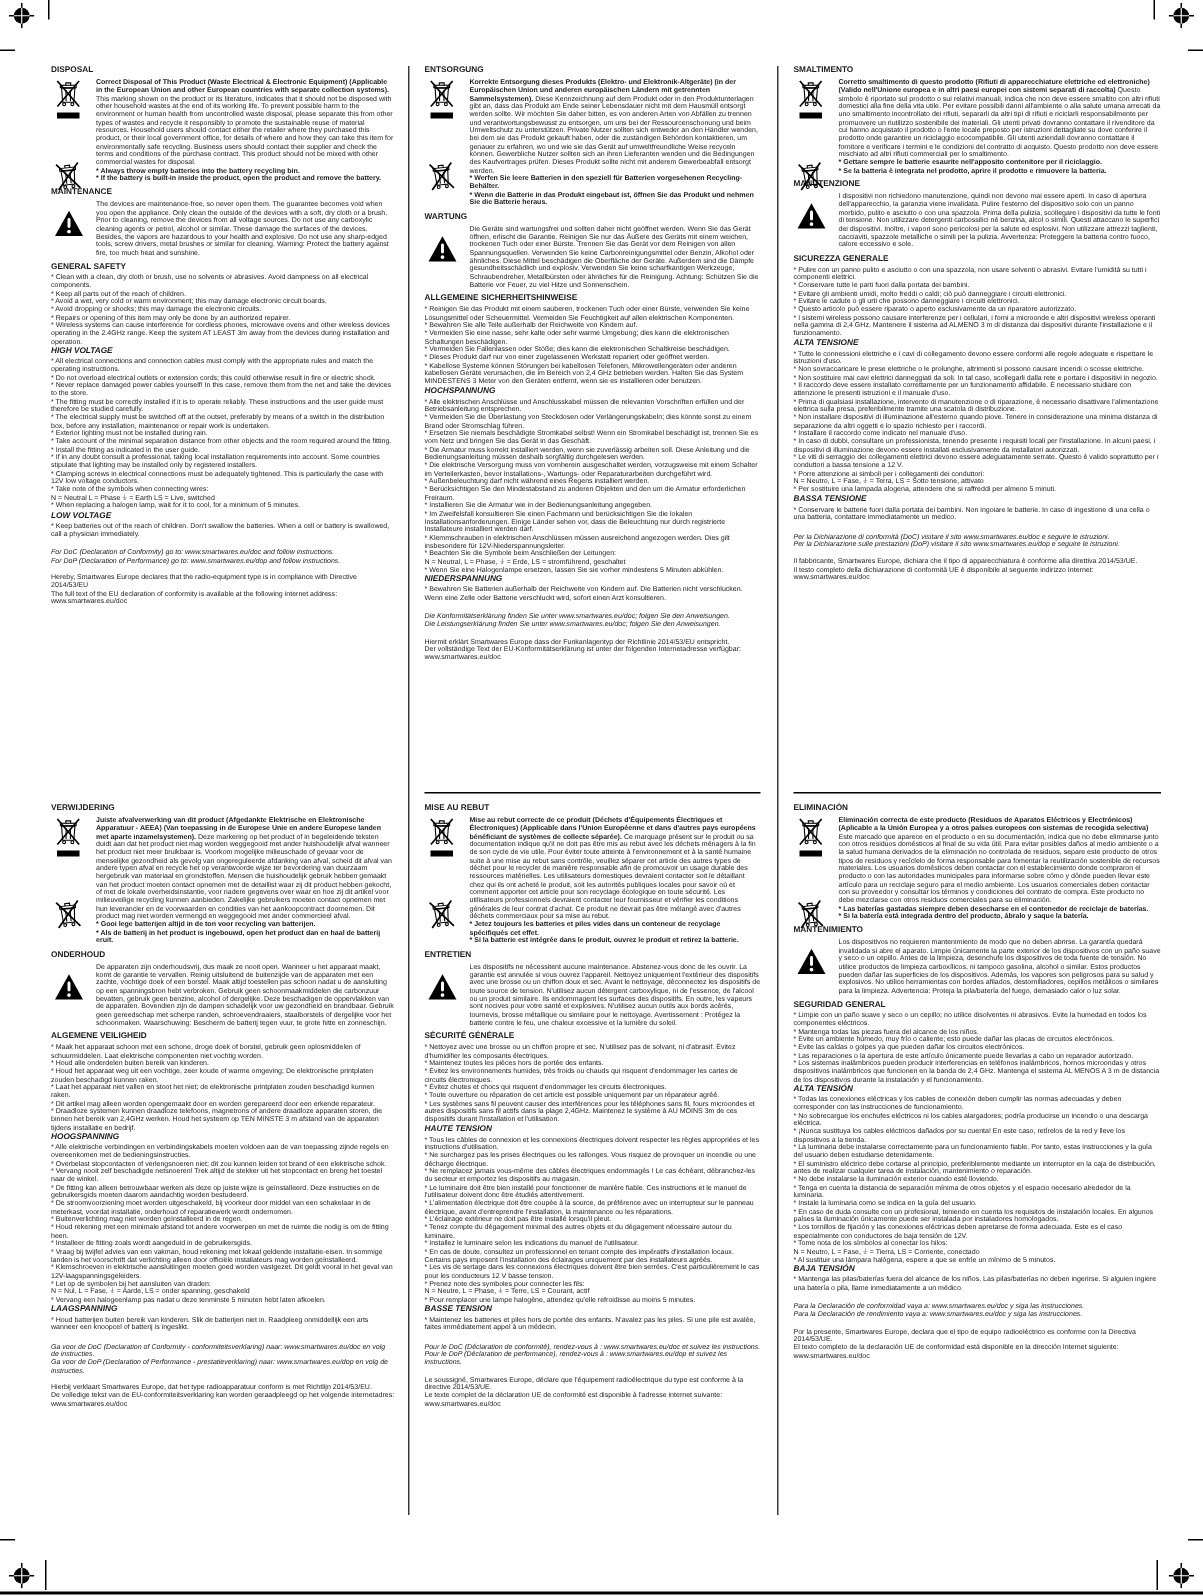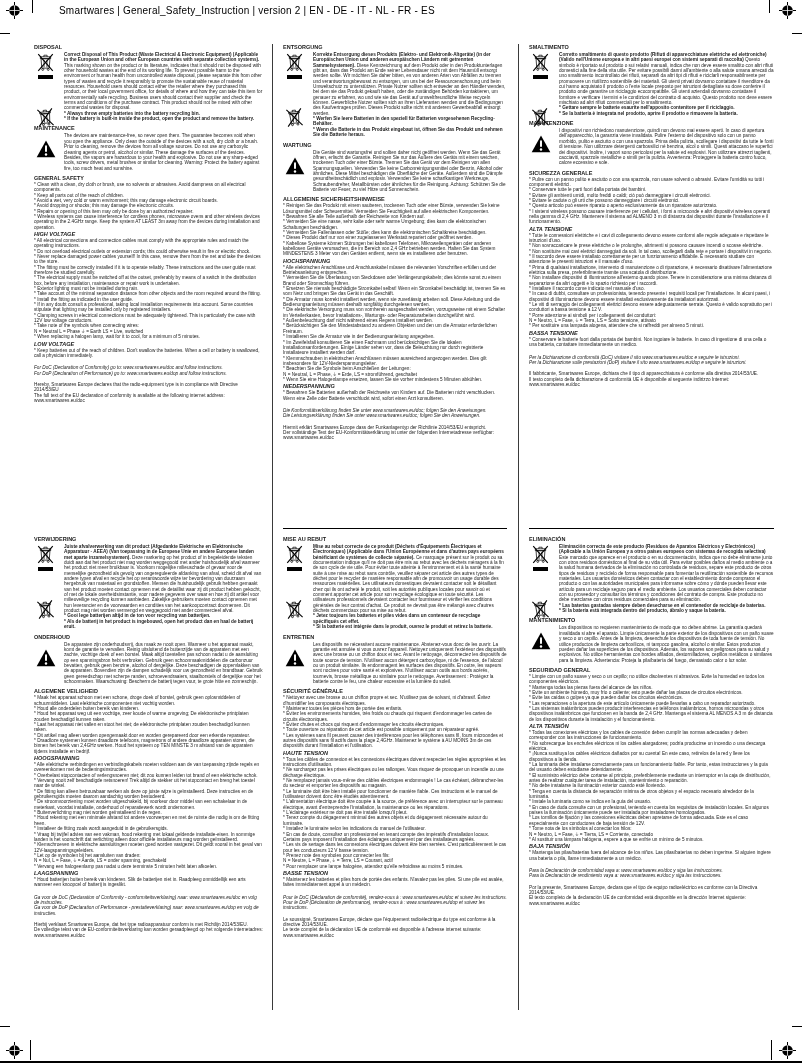--- a/index.html
+++ b/index.html
@@ -62,21 +62,20 @@
       <line x1="10" y1="0" x2="10" y2="20" stroke="#000" stroke-width="1.2"></line>
       <circle cx="10" cy="10" r="6.2" fill="#000"></circle>
       <line x1="3.8" y1="10" x2="16.2" y2="10" stroke="#fff" stroke-width="0.9"></line>
       <line x1="10" y1="3.8" x2="10" y2="16.2" stroke="#fff" stroke-width="0.9"></line>
     </symbol>
   </defs>
 </svg>
 
 <div class="sheet">
 
-  <div class="titlebar">Smartwares | General_Safety_Instruction | version 2 | EN - DE - IT - NL - FR - ES</div>
 
   <svg class="regmark" style="left:6px;top:2px">
       <use href="#regmark"></use>
     </svg>
   <svg class="regmark" style="left:779px;top:2px">
       <use href="#regmark"></use>
     </svg>
   <svg class="regmark" style="left:6px;top:1042px">
       <use href="#regmark"></use>
     </svg>

